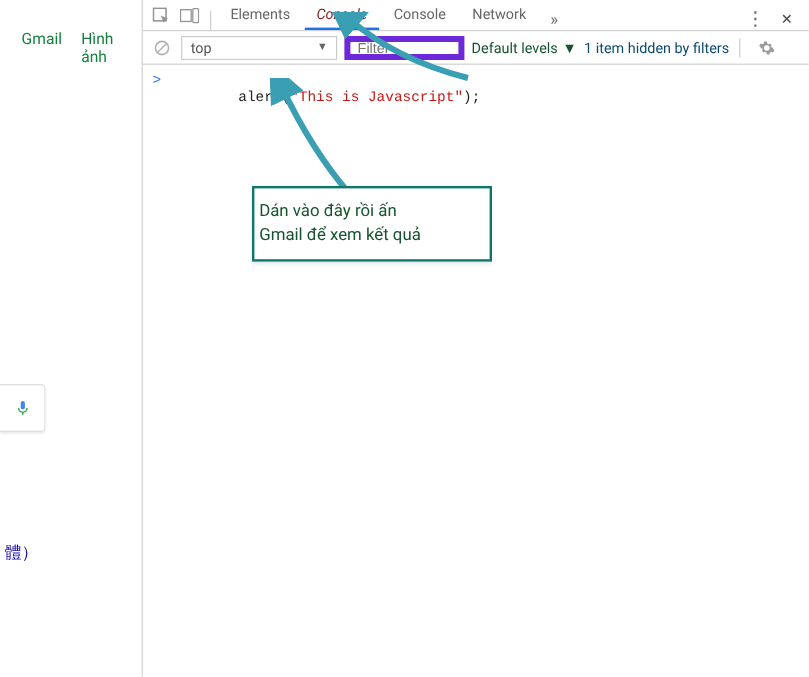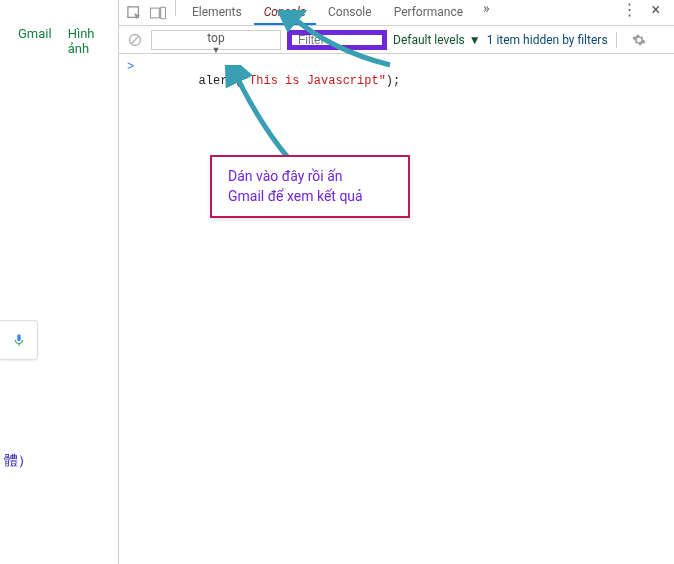--- a/index.html
+++ b/index.html
@@ -43,21 +43,21 @@
       height: 100%;
       background: #fff;
       border-left: 1px solid #d0d0d0;
       display: flex;
       flex-direction: column;
     }
 
     .dt-tabbar {
       height: 26px;
       display: flex;
-      align-items: flex-start;
+      align-items: flex-end;
       border-bottom: 1px solid #d0d0d0;
       padding: 0 4px;
       gap: 2px;
     }
     .dt-tabbar .ico {
       width: 22px; height: 100%;
       display: flex; align-items: center; justify-content: center;
       opacity: 0.7;
     }
     .dt-tab {
@@ -79,21 +79,21 @@
       border-bottom: 1px solid #d0d0d0;
       padding: 0 6px;
       gap: 6px;
       font-size: 12px;
       color: #555;
     }
     .dt-toolbar .ico { width: 20px; display:flex; align-items:center; justify-content:center; opacity:.65; }
     .ctx-select {
       display: flex; align-items: center; justify-content: space-between;
       border: 1px solid #ccc; height: 20px;
-      padding: 0 7px; min-width: 130px; color: #555; flex-direction: column;
+      padding: 0 7px; min-width: 130px; color: #555;
     }
     .ctx-select .tri { font-size: 9px; color: #666; }
     .filter-input {
       border: 5px solid #6d28d9; height: 20px; padding: 0 6px;
       color: #999; width: 100px; background: #fff;
       font-size: 12px;
     }
     .levels { display:flex; align-items:center; gap:4px; color:#14532d; }
     .hidden-note { color:#0c4a6e; }
     .gear { margin-left: 4px; opacity:.65; }
@@ -110,24 +110,24 @@
     .code { white-space: pre; }
     .tok-fn { color:#222; }
     .tok-paren { color:#222; }
     .tok-str { color:#c41a16; }
     .tok-semi { color:#222; }
 
     .annotation-box {
       position: absolute;
       left: 210px; top: 155px;
       width: 200px;
-      border: 2px solid #be185d;
-      background: #fff;
-      padding: 10px 16px;
-      color: #6d28d9;
+      border: 2px solid #0f766e;
+      background: #fff;
+      padding: 10px 4px;
+      color: #14532d;
       font-size: 14px;
       line-height: 1.4;
       box-shadow: 0 2px 4px rgba(0,0,0,0.1);
     }
     .arrow-svg { position:absolute; pointer-events:none; }
   </style>
 </head>
 <body>
 
 <div class="page-left">
@@ -156,21 +156,21 @@
     <div class="ico">
       <svg width="16" height="14" viewBox="0 0 18 14">
           <rect x="0.5" y="1.5" width="10" height="11" fill="none" stroke="#666" stroke-width="1.2"></rect>
           <rect x="12" y="0.5" width="5.5" height="13" rx="1" fill="none" stroke="#666" stroke-width="1.2"></rect>
         </svg>
     </div>
     <div style="width:1px;height:16px;background:#ccc;margin:0 4px;"></div>
     <div class="dt-tab">Elements</div>
     <div class="dt-tab active">Console</div>
     <div class="dt-tab">Console</div>
-    <div class="dt-tab">Performance</div>
+    <div class="dt-tab">Network</div>
     <div class="dt-more">»</div>
     <div class="dt-right">
       <span style="color:#666;font-size:16px">⋮</span>
       <span class="dt-close">×</span>
     </div>
   </div>
 
   <div class="dt-toolbar">
     <div class="ico">
       <svg width="14" height="14" viewBox="0 0 14 14">

